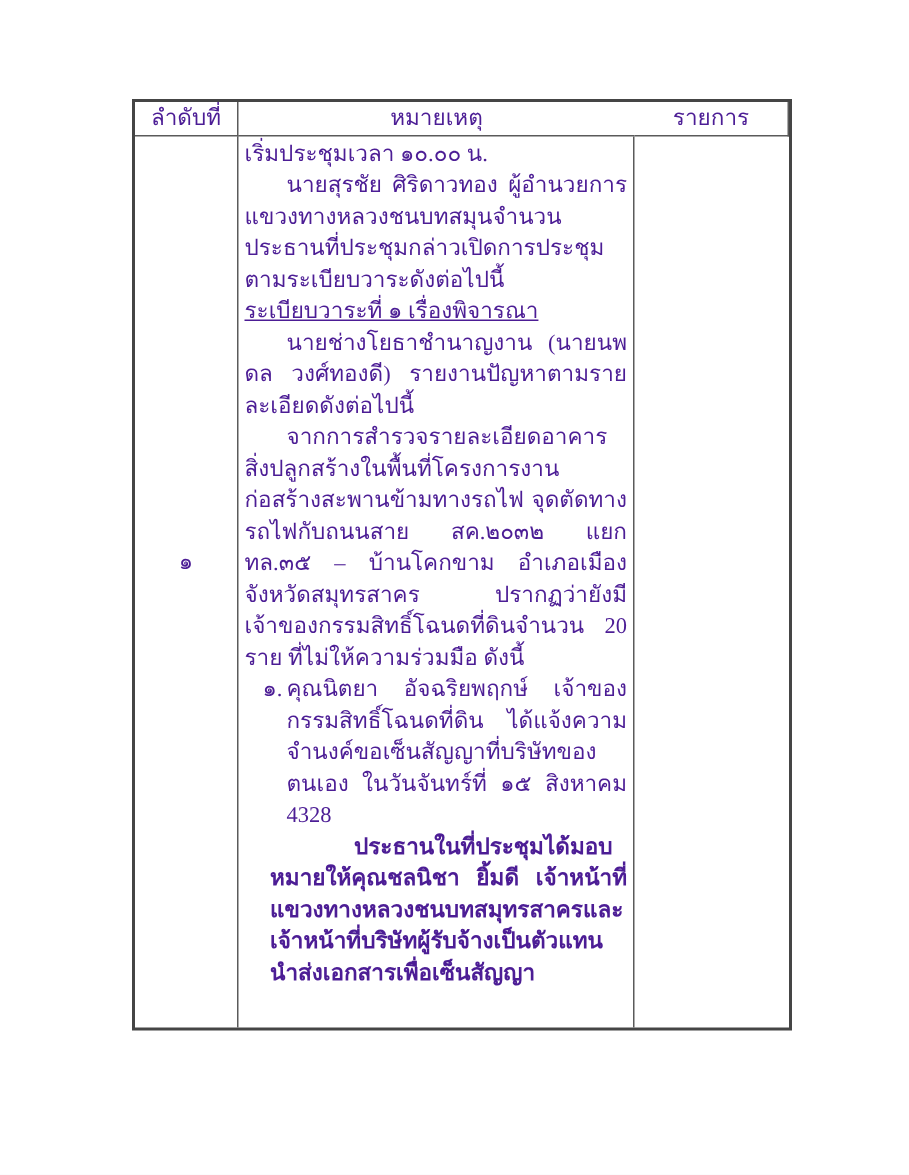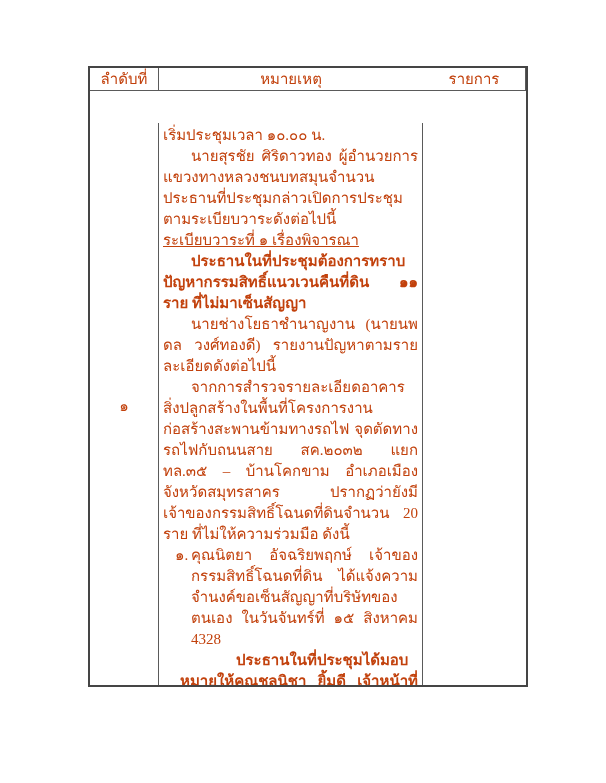--- a/index.html
+++ b/index.html
@@ -5,21 +5,21 @@
   html,body { margin:0; padding:0; }
   body {
     width:606px; height:783px;
     background:#f2f2f2;
     font-family:"Liberation Serif","DejaVu Sans",sans-serif;
   }
   .page {
     position:relative;
     width:606px; height:783px;
     background:#ffffff;
-    color:#c2410c;
+    color:#4c1d95;
     overflow:hidden;
   }
   .doc-table {
     position:absolute;
     left:88px; top:66px;
     width:440px; height:621px;
     box-sizing:border-box;
     border:2px solid #454545;
     display:grid;
     grid-template-columns:69px 264px 1fr;
@@ -32,21 +32,21 @@
     overflow:hidden;
   }
   .cell.last { border-right:none; }
   .cell.head {
     border-bottom:1px solid #5a5a5a;
     text-align:center;
     font-size:15px;
     line-height:21px;
     padding-top:1px;
   }
-  .cell.body { position:relative;margin-top:32px; }
+  .cell.body { position:relative; }
   .item-cell {
     padding:2px 4px 0 4px;
     font-size:15px;
     line-height:21px;
     text-align:justify;
   }
   .p { margin:0; }
   .indent { text-indent:28px; }
   .bold { font-weight:bold; }
   .heading { font-weight:normal; text-decoration:underline; }
@@ -78,21 +78,20 @@
     </div>
 
     <div class="cell body">
       <div class="seq-marker">๑</div>
     </div>
 
     <div class="cell body item-cell">
       <p class="p">เริ่มประชุมเวลา ๑๐.๐๐ น.</p>
       <p class="p indent">นายสุรชัย  ศิริดาวทอง ผู้อำนวยการแขวงทางหลวงชนบทสมุนจำนวน ประธานที่ประชุมกล่าวเปิดการประชุมตามระเบียบวาระดังต่อไปนี้</p>
       <p class="p heading">ระเบียบวาระที่ ๑ เรื่องพิจารณา</p>
-      <p class="p indent bold">ประธานในที่ประชุมต้องการทราบปัญหากรรมสิทธิ์แนวเวนคืนที่ดิน ๑๑ ราย ที่ไม่มาเซ็นสัญญา</p>
       <p class="p indent">นายช่างโยธาชำนาญงาน (นายนพดล วงศ์ทองดี) รายงานปัญหาตามรายละเอียดดังต่อไปนี้</p>
       <p class="p indent">จากการสำรวจรายละเอียดอาคาร สิ่งปลูกสร้างในพื้นที่โครงการงานก่อสร้างสะพานข้ามทางรถไฟ จุดตัดทางรถไฟกับถนนสาย สค.๒๐๓๒ แยก ทล.๓๕ – บ้านโคกขาม อำเภอเมือง จังหวัดสมุทรสาคร ปรากฏว่ายังมีเจ้าของกรรมสิทธิ์โฉนดที่ดินจำนวน 20 ราย ที่ไม่ให้ความร่วมมือ ดังนี้</p>
       <div class="p li">
         <span class="num">๑.</span>
         <span>คุณนิตยา อัจฉริยพฤกษ์ เจ้าของกรรมสิทธิ์โฉนดที่ดิน ได้แจ้งความจำนงค์ขอเซ็นสัญญาที่บริษัทของตนเอง ในวันจันทร์ที่ ๑๕ สิงหาคม 4328</span>
       </div>
       <p class="p sub">ประธานในที่ประชุมได้มอบหมายให้คุณชลนิชา ยิ้มดี  เจ้าหน้าที่แขวงทางหลวงชนบทสมุทรสาครและเจ้าหน้าที่บริษัทผู้รับจ้างเป็นตัวแทนนำส่งเอกสารเพื่อเซ็นสัญญา</p>
 
     </div>
 

